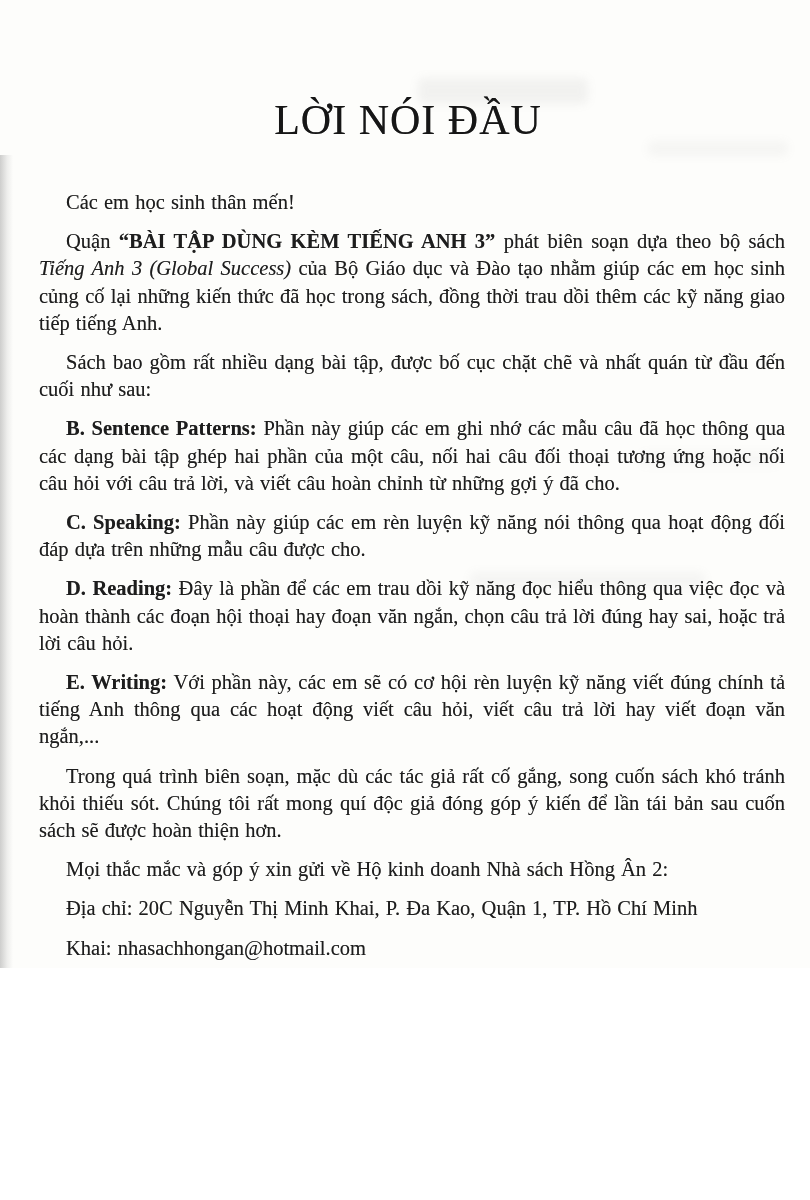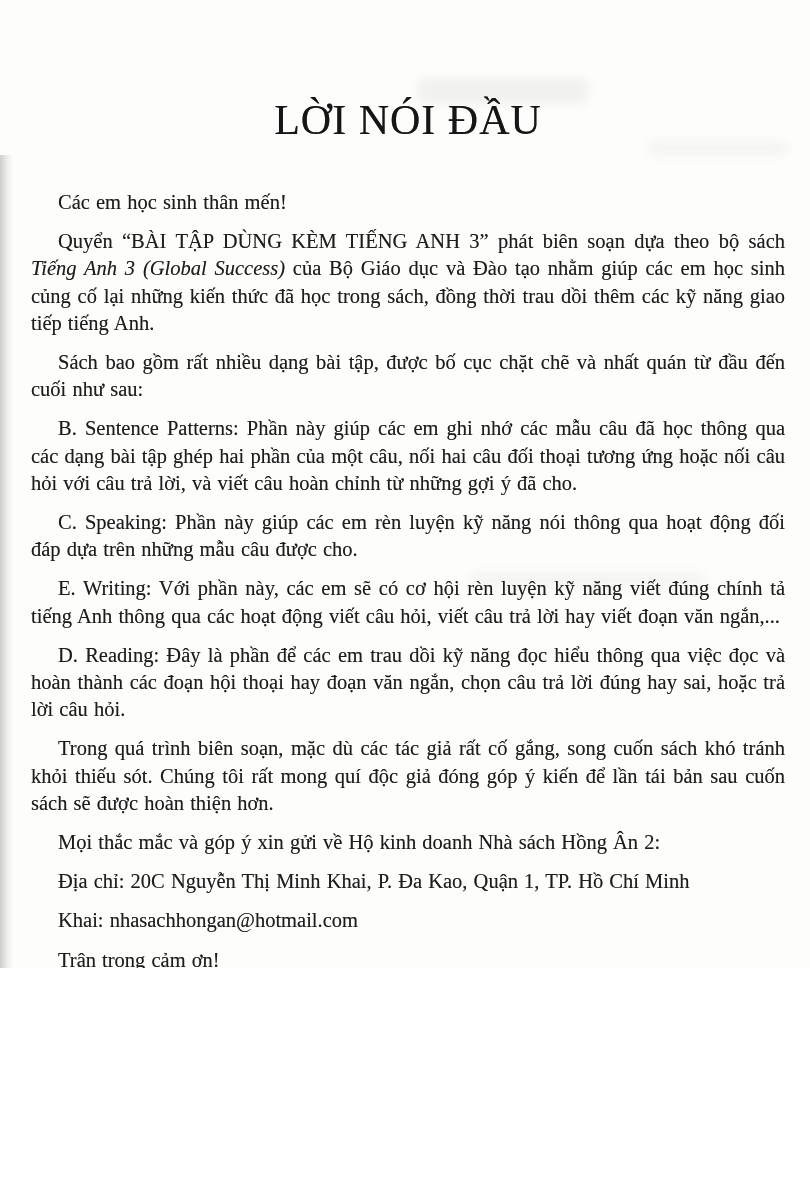--- a/index.html
+++ b/index.html
@@ -55,29 +55,29 @@
     margin: 93px 0 42px 0;
     text-align: center;
     font-size: 42px;
     line-height: 54px;
     font-weight: normal;
     letter-spacing: 1px;
     color: #161616;
     text-shadow: 0 0 .5px rgba(0,0,0,.55);
   }
   .para {
-    margin: 0 0 12px 0;
+    margin: 0 0 12px 8px;
     font-size: 20.5px;
     line-height: 27.2px;
     text-align: justify;
     text-indent: 27px;
     text-shadow: 0 0 .4px rgba(20,20,20,.45);
     word-spacing: 1px;
   }
-  .b { font-weight: normal; }
+  .b { font-weight: bold; }
   .i { font-style: italic; }
   .signature {
     margin: 4px 0 0 0;
     padding-right: 50px;
     text-align: right;
     font-size: 13px;
     line-height: 27px;
     font-style: italic;
     text-shadow: 0 0 .4px rgba(20,20,20,.45);
   }
@@ -94,32 +94,32 @@
   <div class="artifact a4"></div>
   <div class="artifact a5"></div>
   <div class="artifact a6"></div>
 
   <div class="content">
 
     <h1 class="page-title">LỜI NÓI ĐẦU</h1>
 
     <p class="para"><span>Các em học sinh thân mến!</span></p>
 
-    <p class="para"><span>Quyển </span><span class="b">“BÀI TẬP DÙNG KÈM TIẾNG ANH 3”</span><span> phát biên soạn dựa theo bộ sách </span><span class="i">Tiếng Anh 3 (Global Success)</span><span> của Bộ Giáo dục và Đào tạo nhằm giúp các em học sinh củng cố lại những kiến thức đã học trong sách, đồng thời trau dồi thêm các kỹ năng giao tiếp tiếng Anh.</span></p>
+    <p class="para"><span>Quận </span><span class="b">“BÀI TẬP DÙNG KÈM TIẾNG ANH 3”</span><span> phát biên soạn dựa theo bộ sách </span><span class="i">Tiếng Anh 3 (Global Success)</span><span> của Bộ Giáo dục và Đào tạo nhằm giúp các em học sinh củng cố lại những kiến thức đã học trong sách, đồng thời trau dồi thêm các kỹ năng giao tiếp tiếng Anh.</span></p>
 
     <p class="para"><span>Sách bao gồm rất nhiều dạng bài tập, được bố cục chặt chẽ và nhất quán từ đầu đến cuối như sau:</span></p>
 
 
     <p class="para"><span class="b">B. Sentence Patterns:</span><span> Phần này giúp các em ghi nhớ các mẫu câu đã học thông qua các dạng bài tập ghép hai phần của một câu, nối hai câu đối thoại tương ứng hoặc nối câu hỏi với câu trả lời, và viết câu hoàn chỉnh từ những gợi ý đã cho.</span></p>
 
     <p class="para"><span class="b">C. Speaking:</span><span> Phần này giúp các em rèn luyện kỹ năng nói thông qua hoạt động đối đáp dựa trên những mẫu câu được cho.</span></p>
 
+    <p class="para"><span class="b">D. Reading:</span><span> Đây là phần để các em trau dồi kỹ năng đọc hiểu thông qua việc đọc và hoàn thành các đoạn hội thoại hay đoạn văn ngắn, chọn câu trả lời đúng hay sai, hoặc trả lời câu hỏi.</span></p>
+
     <p class="para"><span class="b">E. Writing:</span><span> Với phần này, các em sẽ có cơ hội rèn luyện kỹ năng viết đúng chính tả tiếng Anh thông qua các hoạt động viết câu hỏi, viết câu trả lời hay viết đoạn văn ngắn,...</span></p>
-
-    <p class="para"><span class="b">D. Reading:</span><span> Đây là phần để các em trau dồi kỹ năng đọc hiểu thông qua việc đọc và hoàn thành các đoạn hội thoại hay đoạn văn ngắn, chọn câu trả lời đúng hay sai, hoặc trả lời câu hỏi.</span></p>
 
     <p class="para"><span>Trong quá trình biên soạn, mặc dù các tác giả rất cố gắng, song cuốn sách khó tránh khỏi thiếu sót. Chúng tôi rất mong quí độc giả đóng góp ý kiến để lần tái bản sau cuốn sách sẽ được hoàn thiện hơn.</span></p>
 
     <p class="para"><span>Mọi thắc mắc và góp ý xin gửi về Hộ kinh doanh Nhà sách Hồng Ân 2:</span></p>
 
     <p class="para"><span>Địa chỉ: 20C Nguyễn Thị Minh Khai, P. Đa Kao, Quận 1, TP. Hồ Chí Minh</span></p>
 
     <p class="para"><span>Khai: nhasachhongan@hotmail.com</span></p>
 
     <p class="para"><span>Trân trọng cảm ơn!</span></p>

